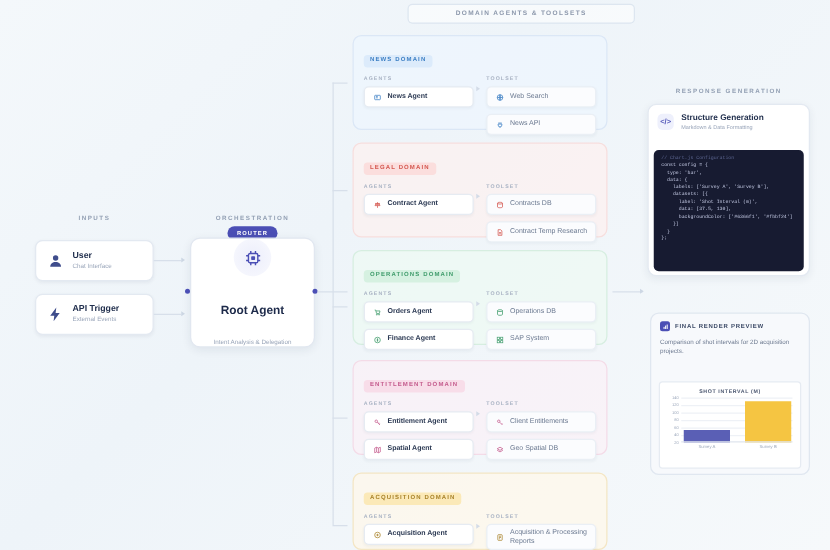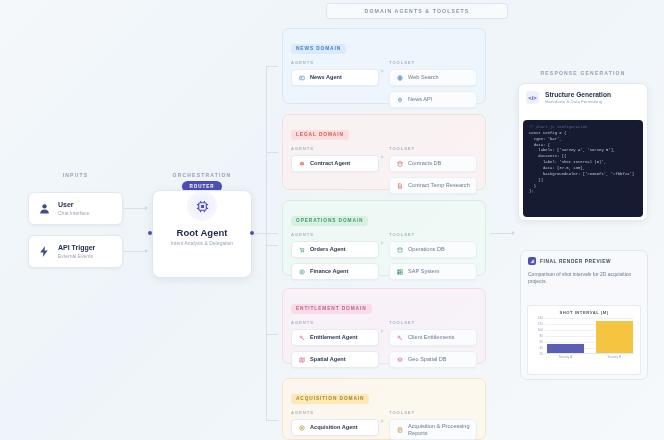--- a/index.html
+++ b/index.html
@@ -52,21 +52,21 @@
   .router-badge{
     position:absolute;left:182px;top:181px;width:40px;height:11px;
     background:#4b4fb5;border-radius:6px;
     display:flex;align-items:center;justify-content:center;
     font-size:4.6px;letter-spacing:0.9px;font-weight:700;color:#ffffff;
   }
   #root-agent{
     position:absolute;left:152px;top:190px;width:100px;height:88px;
     background:#ffffff;border:1px solid #e1e7f0;border-radius:8px;
     box-shadow:0 2px 8px rgba(31,42,68,0.08);
-    display:flex;flex-direction:column;align-items:center;justify-content:flex-start;
+    display:flex;flex-direction:column;align-items:center;justify-content:space-between;
     box-sizing:border-box;
   }
   .chip-ring{
     width:30px;height:30px;border-radius:50%;
     background:radial-gradient(circle,#eceefb 0%,#f5f6fd 70%,#ffffff 100%);
     display:flex;align-items:center;justify-content:center;
     margin-bottom:6px;
   }
   .chip-ring svg{width:15px;height:15px;color:#4b4fb5;}
   #root-agent .ra-title{font-size:9.5px;font-weight:700;color:#1d2a4a;}

